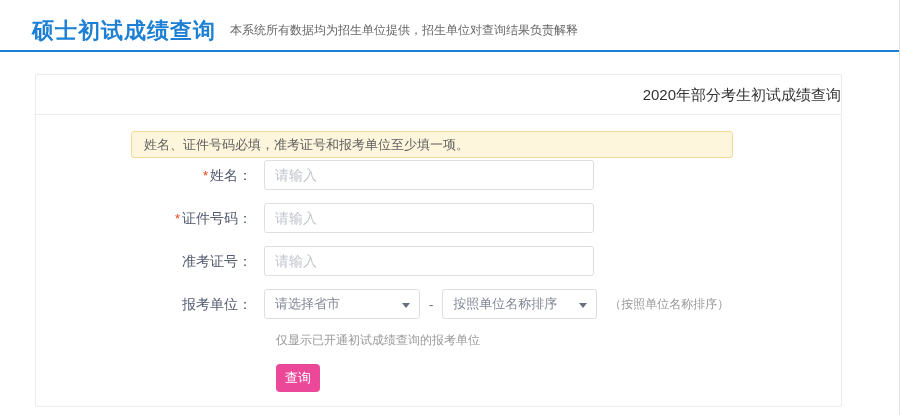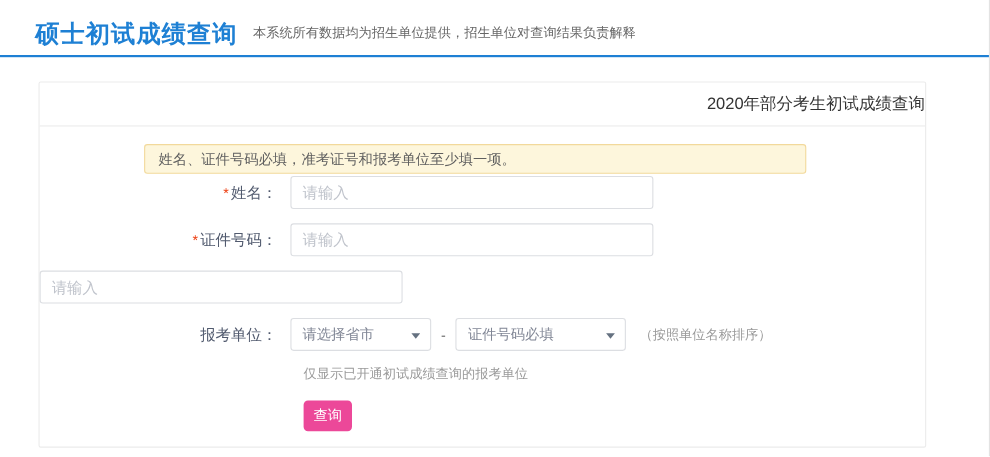--- a/index.html
+++ b/index.html
@@ -30,21 +30,21 @@
     font-size:14px; color:#515a6e; line-height:30px; white-space:nowrap; }
   .req { color:#ed4014; margin-right:2px; font-size:13px; }
   .text-input { width:330px; height:30px; border:1px solid #dcdee2; border-radius:3px;
     padding:0 10px; font-size:14px; color:#515a6e; outline:none;
     font-family:"Liberation Sans","DejaVu Sans",sans-serif; }
   .text-input::placeholder { color:#c0c4cc; }
 
   .select-box { position:relative; height:30px; border:1px solid #dcdee2; border-radius:3px;
     background:#fff; padding:0 24px 0 10px; line-height:28px; font-size:13px;
     color:#808695; cursor:pointer; }
-  .select-province { width:128px; }
+  .select-province { width:156px; }
   .select-unit { width:155px; }
   .caret { position:absolute; right:9px; top:13px; width:0; height:0;
     border-left:4px solid transparent; border-right:4px solid transparent;
     border-top:5px solid #657180; }
   .dash { margin:0 9px; color:#666; font-size:13px; }
   .sort-hint { margin-left:12px; font-size:12px; color:#999; }
 
   .form-note { margin:7px 0 0 240px; font-size:12px; color:#999; }
   .submit-btn { display:block; margin:15px 0 0 240px; width:44px; height:28px;
     background:#ec4899; color:#fff; border:none; border-radius:4px; font-size:13px;
@@ -76,32 +76,33 @@
         <div class="form-label"><span class="req">*</span><span>姓名：</span></div>
         <input class="text-input" type="text" placeholder="请输入" style="">
       </div>
 
       <div class="form-row">
         <div class="form-label"><span class="req">*</span><span>证件号码：</span></div>
         <input class="text-input" type="text" placeholder="请输入" style="">
       </div>
 
       <div class="form-row">
+        <div class="form-label"><span>准考证号：</span></div>
         <input class="text-input" type="text" placeholder="请输入" style="">
       </div>
 
       <div class="form-row">
         <div class="form-label"><span>报考单位：</span></div>
         <div class="select-box select-province">
           <span>请选择省市</span>
           <span class="caret"></span>
         </div>
         <span class="dash">-</span>
         <div class="select-box select-unit">
-          <span>证件号码必填</span>
+          <span>按照单位名称排序</span>
           <span class="caret"></span>
         </div>
         <span class="sort-hint">（按照单位名称排序）</span>
       </div>
 
       <div class="form-note">仅显示已开通初试成绩查询的报考单位</div>
 
       <button class="submit-btn">查询</button>
 
     </div>

